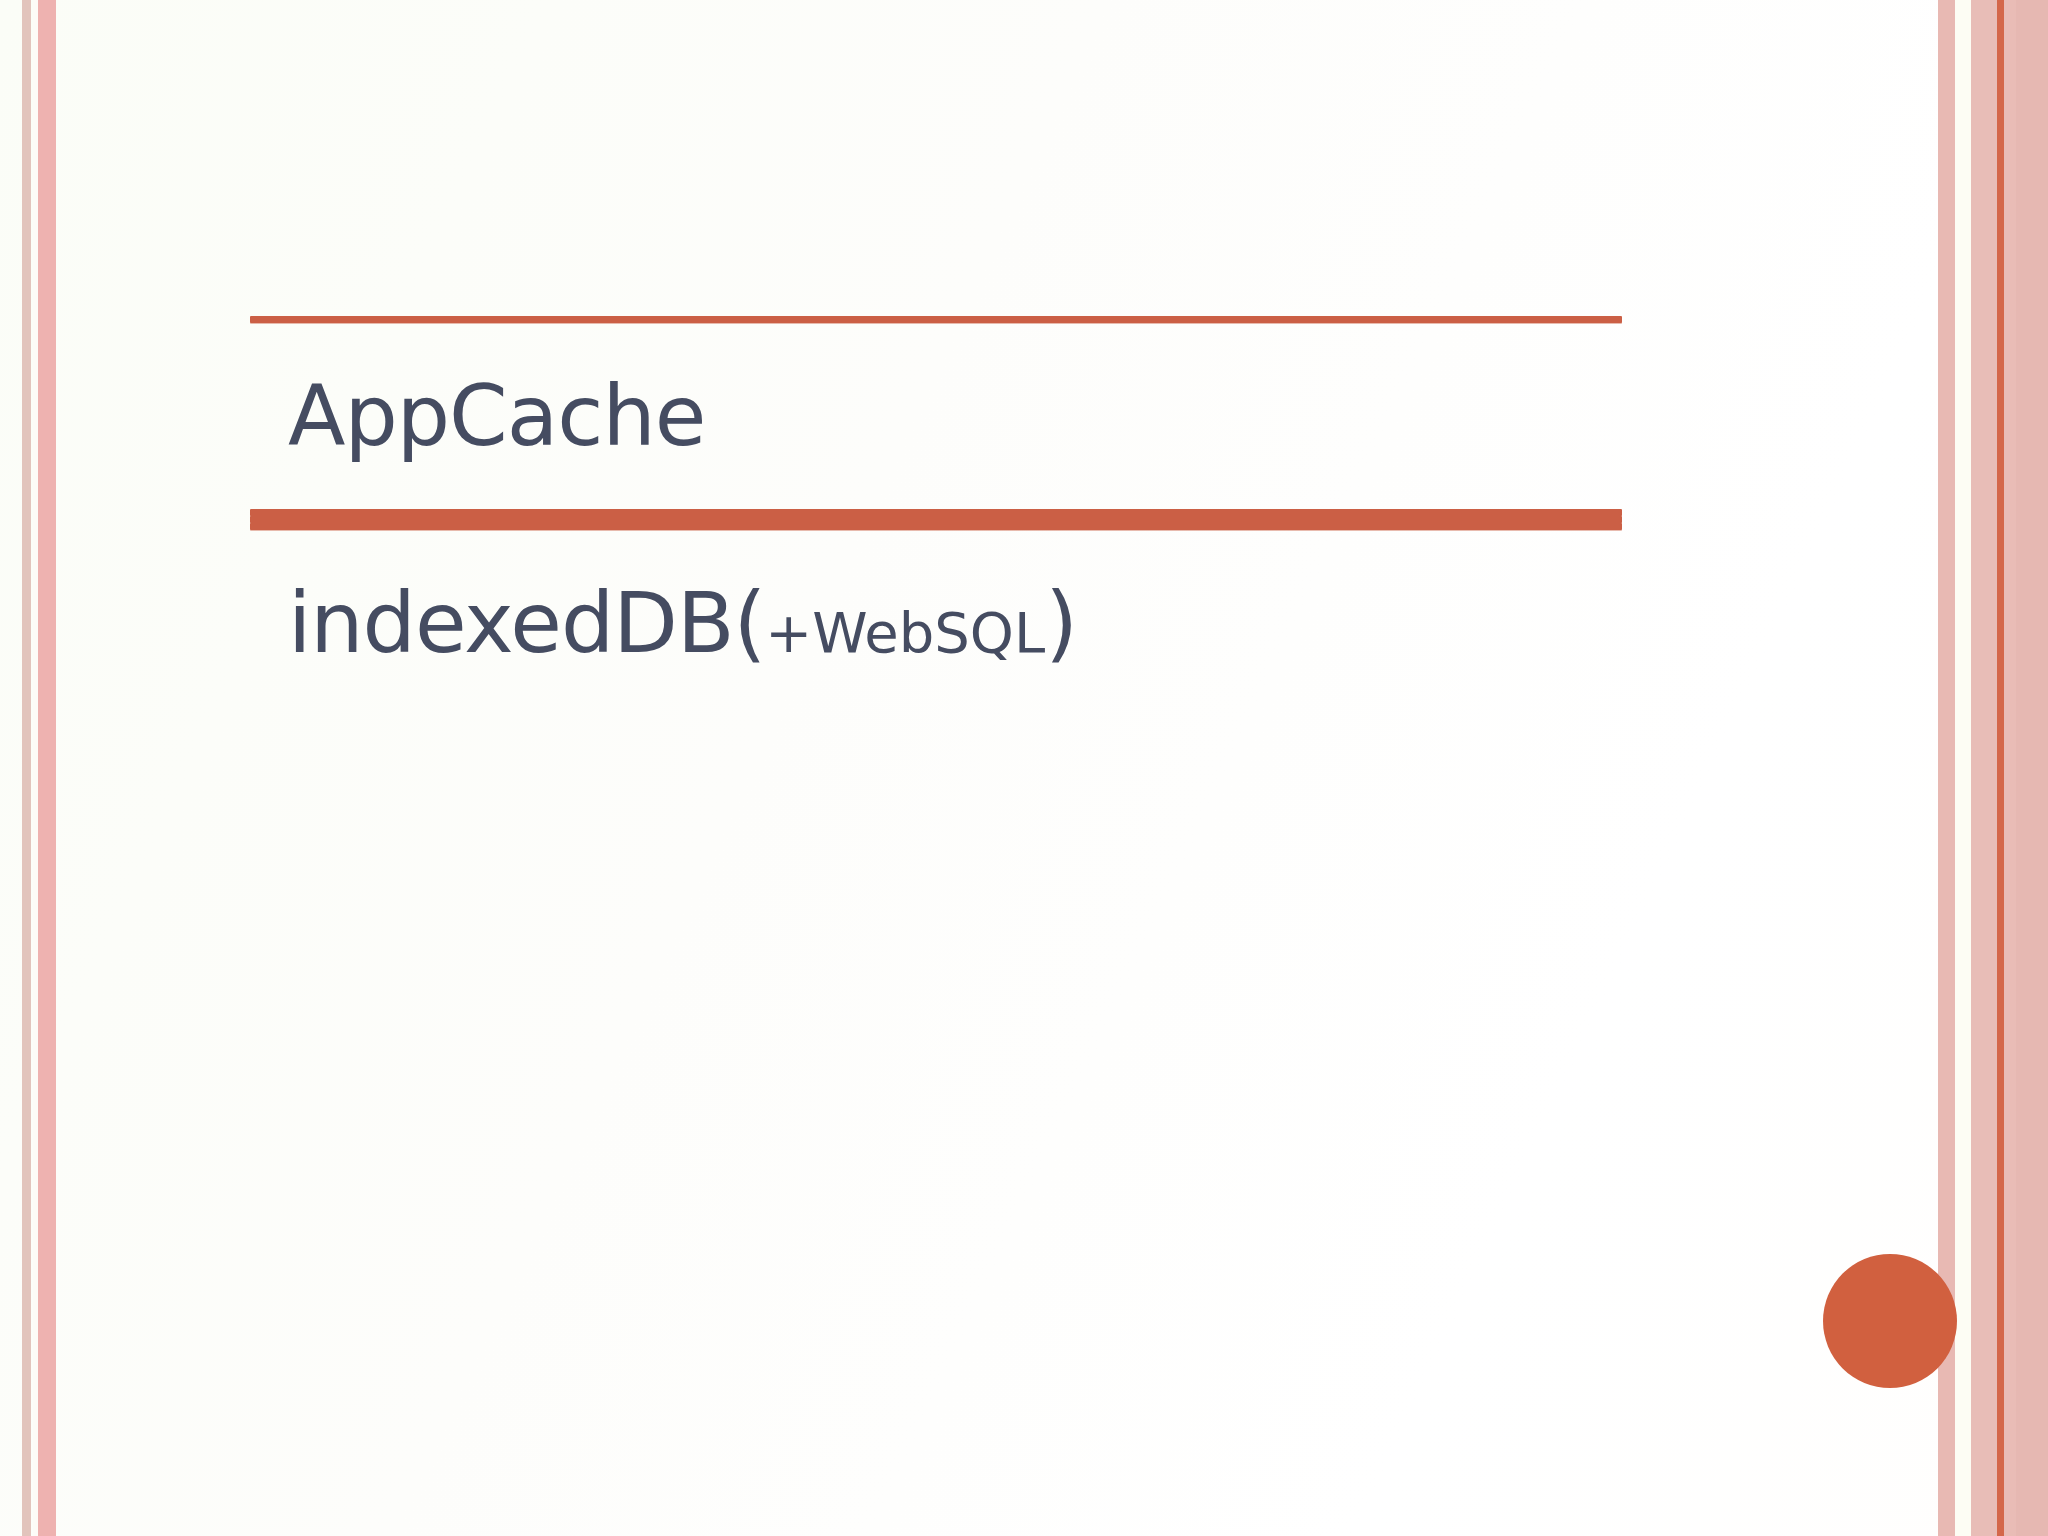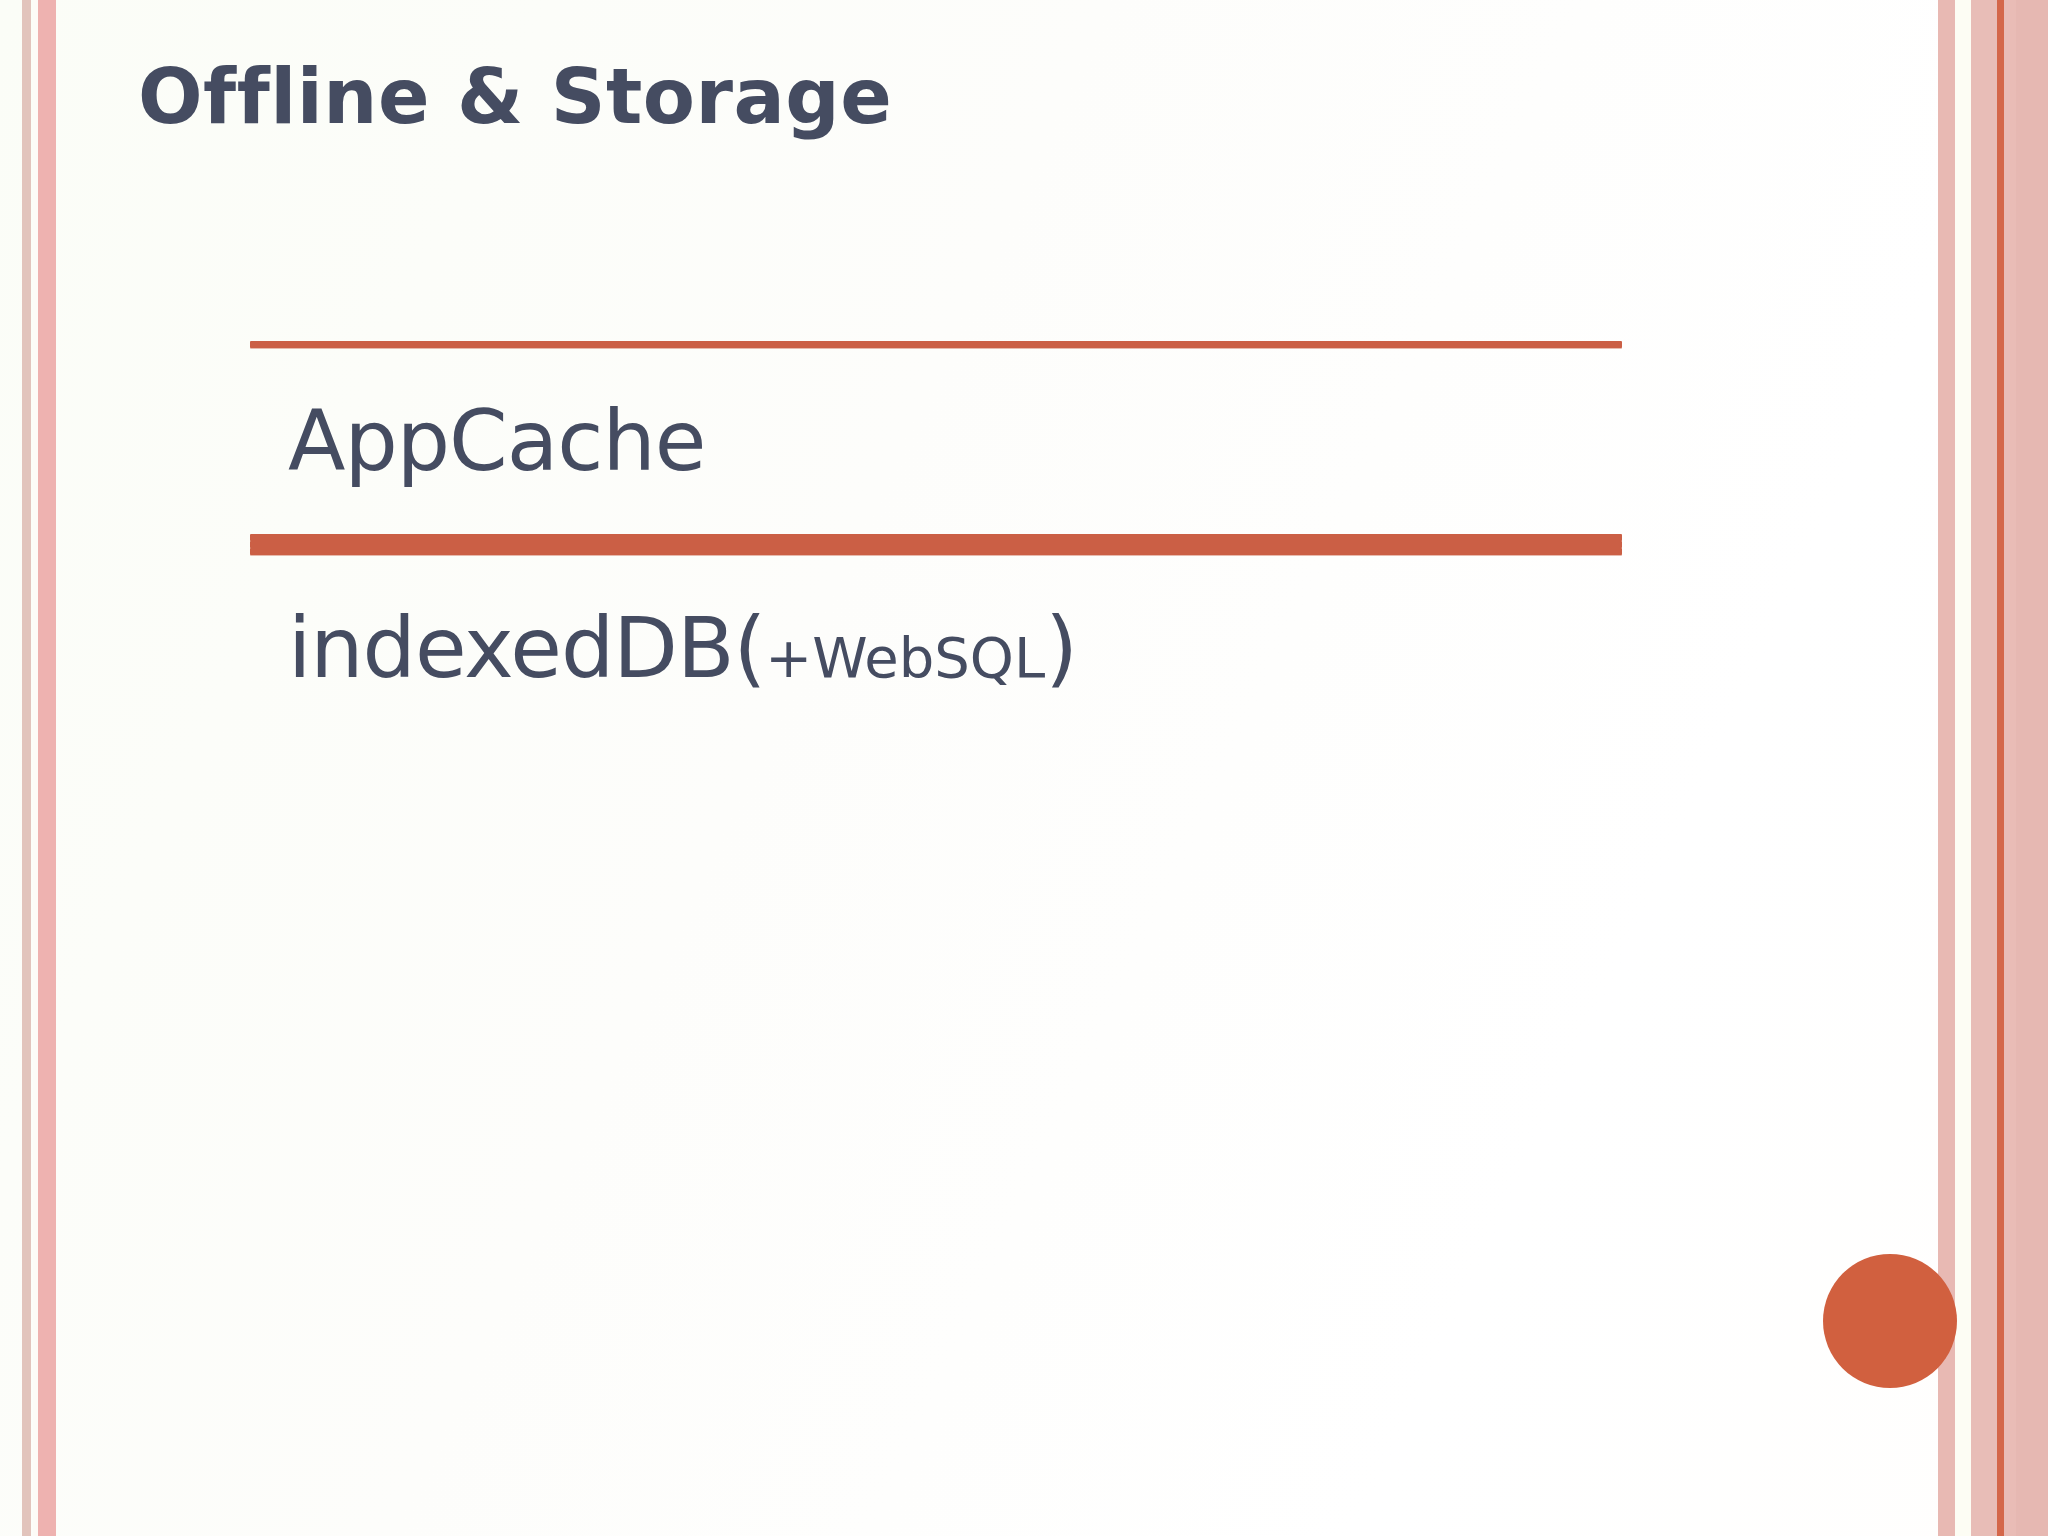--- a/index.html
+++ b/index.html
@@ -59,21 +59,21 @@
     font-weight: 700;
     letter-spacing: 0.5px;
     color: #454c61;
     white-space: nowrap;
   }
 
   
   .list {
     position: absolute;
     left: 250px;
-    top: 341px;
+    top: 316px;
     width: 1372px;
   }
 
   .divider {
     height: 7px;
     background: #cb5f45;
     border-radius: 1px;
     box-shadow: 0 1px 0 0 rgba(214,132,110,0.55);
   }
 
@@ -124,21 +124,20 @@
 
   <div class="edge-stripes right">
     <div class="stripe r1"></div>
     <div class="stripe r2"></div>
     <div class="stripe r3"></div>
     <div class="stripe r4"></div>
     <div class="stripe r5"></div>
     <div class="stripe r6"></div>
   </div>
 
-  <div class="title">Offline &amp; Storage</div>
 
   <div class="list">
 
     <div class="divider"></div>
 
     <div class="row">
       <div class="row-label">AppCache</div>
     </div>
 
     <div class="divider"></div>

